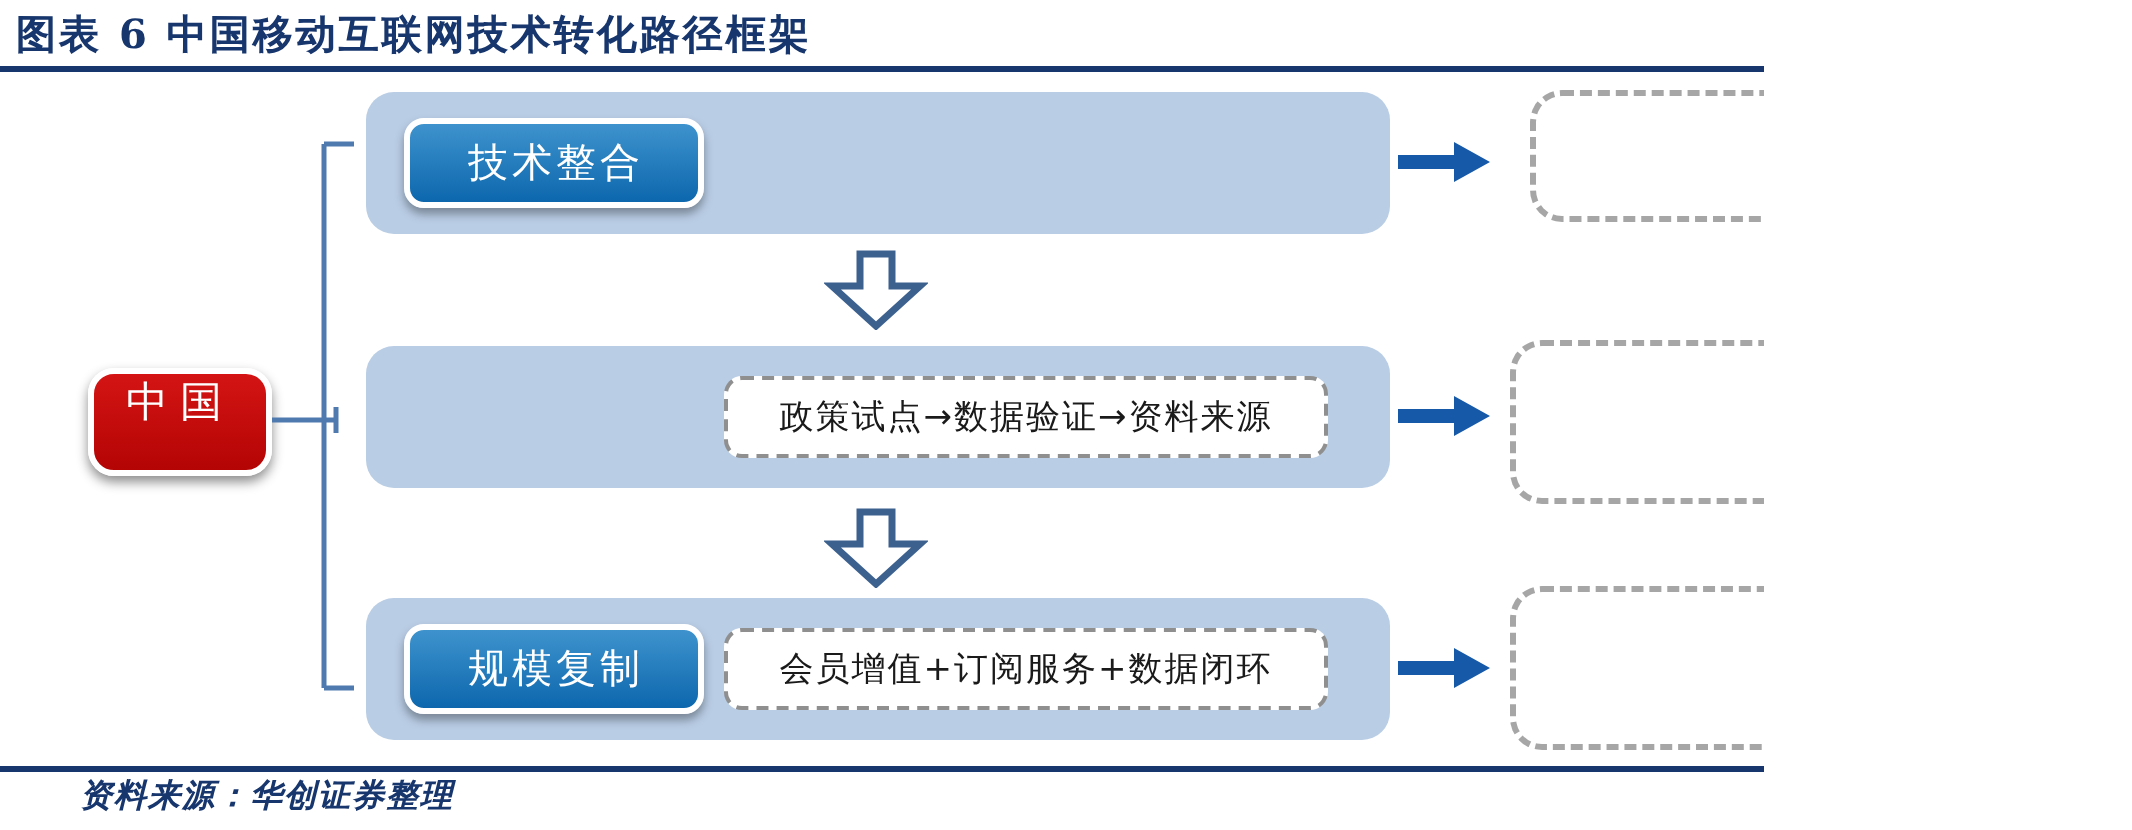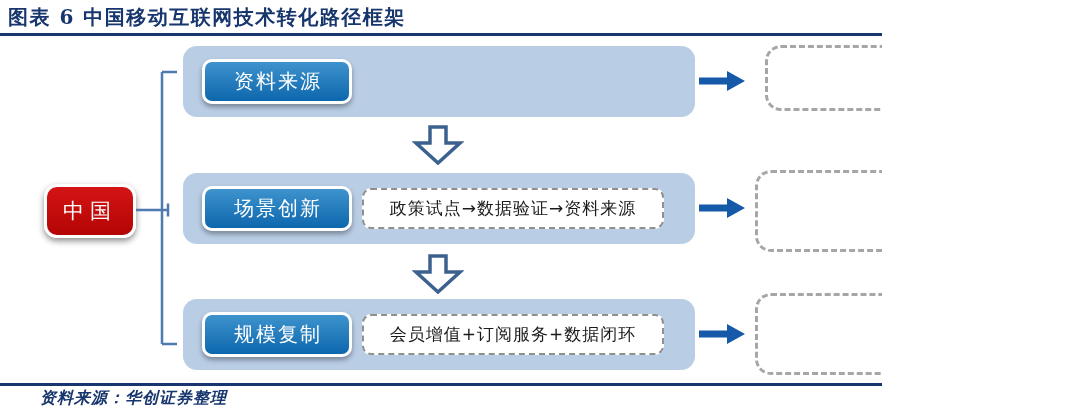--- a/index.html
+++ b/index.html
@@ -20,21 +20,21 @@
     font-size:16px; font-weight:bold; font-style:italic;
     color:var(--navy,#17366d); letter-spacing:1px;
     font-family:"DejaVu Serif","Liberation Serif",serif;
     margin-left:32px;
   }
   .china-node {
     position:absolute; left:44px; top:184px; width:92px; height:54px;
     background:linear-gradient(#d41414,#b40404);
     border:3px solid #ffffff; border-radius:13px;
     box-shadow:0 3px 6px rgba(0,0,0,0.45);
-    display:flex; align-items:center; justify-content:center;
+    display:flex; align-items:flex-start; justify-content:center;
     color:#ffffff; font-size:21px; letter-spacing:6px; padding-left:0;
   }
   .bracket-svg { position:absolute; left:0; top:0; width:1066px; height:415px; pointer-events:none; }
   .row {
     position:absolute; left:183px; width:512px; height:71px;
     background:var(--panel,#b9cde5); border-radius:14px;
   }
   .row1 { top:46px; } .row2 { top:173px; } .row3 { top:299px; }
   .stage-btn {
     position:absolute; left:19px; top:13px; width:150px; height:45px;
@@ -71,29 +71,28 @@
 
   <div class="china-node">
     <span>中国</span>
   </div>
 
   <svg class="bracket-svg" viewBox="0 0 1066 415">
     <path d="M136 210 H168 M168 203.5 V216.5 M162 72 V344 M162 72 H177 M162 344 H177" fill="none" stroke="#4e7ab0" stroke-width="2.5"></path>
   </svg>
 
   <div class="row row1">
-    <div class="stage-btn">资料来源</div>
+    <div class="stage-btn">技术整合</div>
   </div>
 
   <svg class="down-arrow a1" viewBox="0 0 52 40">
     <path d="M18 2 H34 V18 H48 L26 38 L4 18 H18 Z" fill="#ffffff" stroke="#3c618f" stroke-width="3.5" stroke-linejoin="miter"></path>
   </svg>
 
   <div class="row row2">
-    <div class="stage-btn">场景创新</div>
     <div class="detail-box">政策试点→数据验证→资料来源</div>
   </div>
 
   <svg class="down-arrow a2" viewBox="0 0 52 40">
     <path d="M18 2 H34 V18 H48 L26 38 L4 18 H18 Z" fill="#ffffff" stroke="#3c618f" stroke-width="3.5" stroke-linejoin="miter"></path>
   </svg>
 
   <div class="row row3">
     <div class="stage-btn">规模复制</div>
     <div class="detail-box">会员增值+订阅服务+数据闭环</div>

